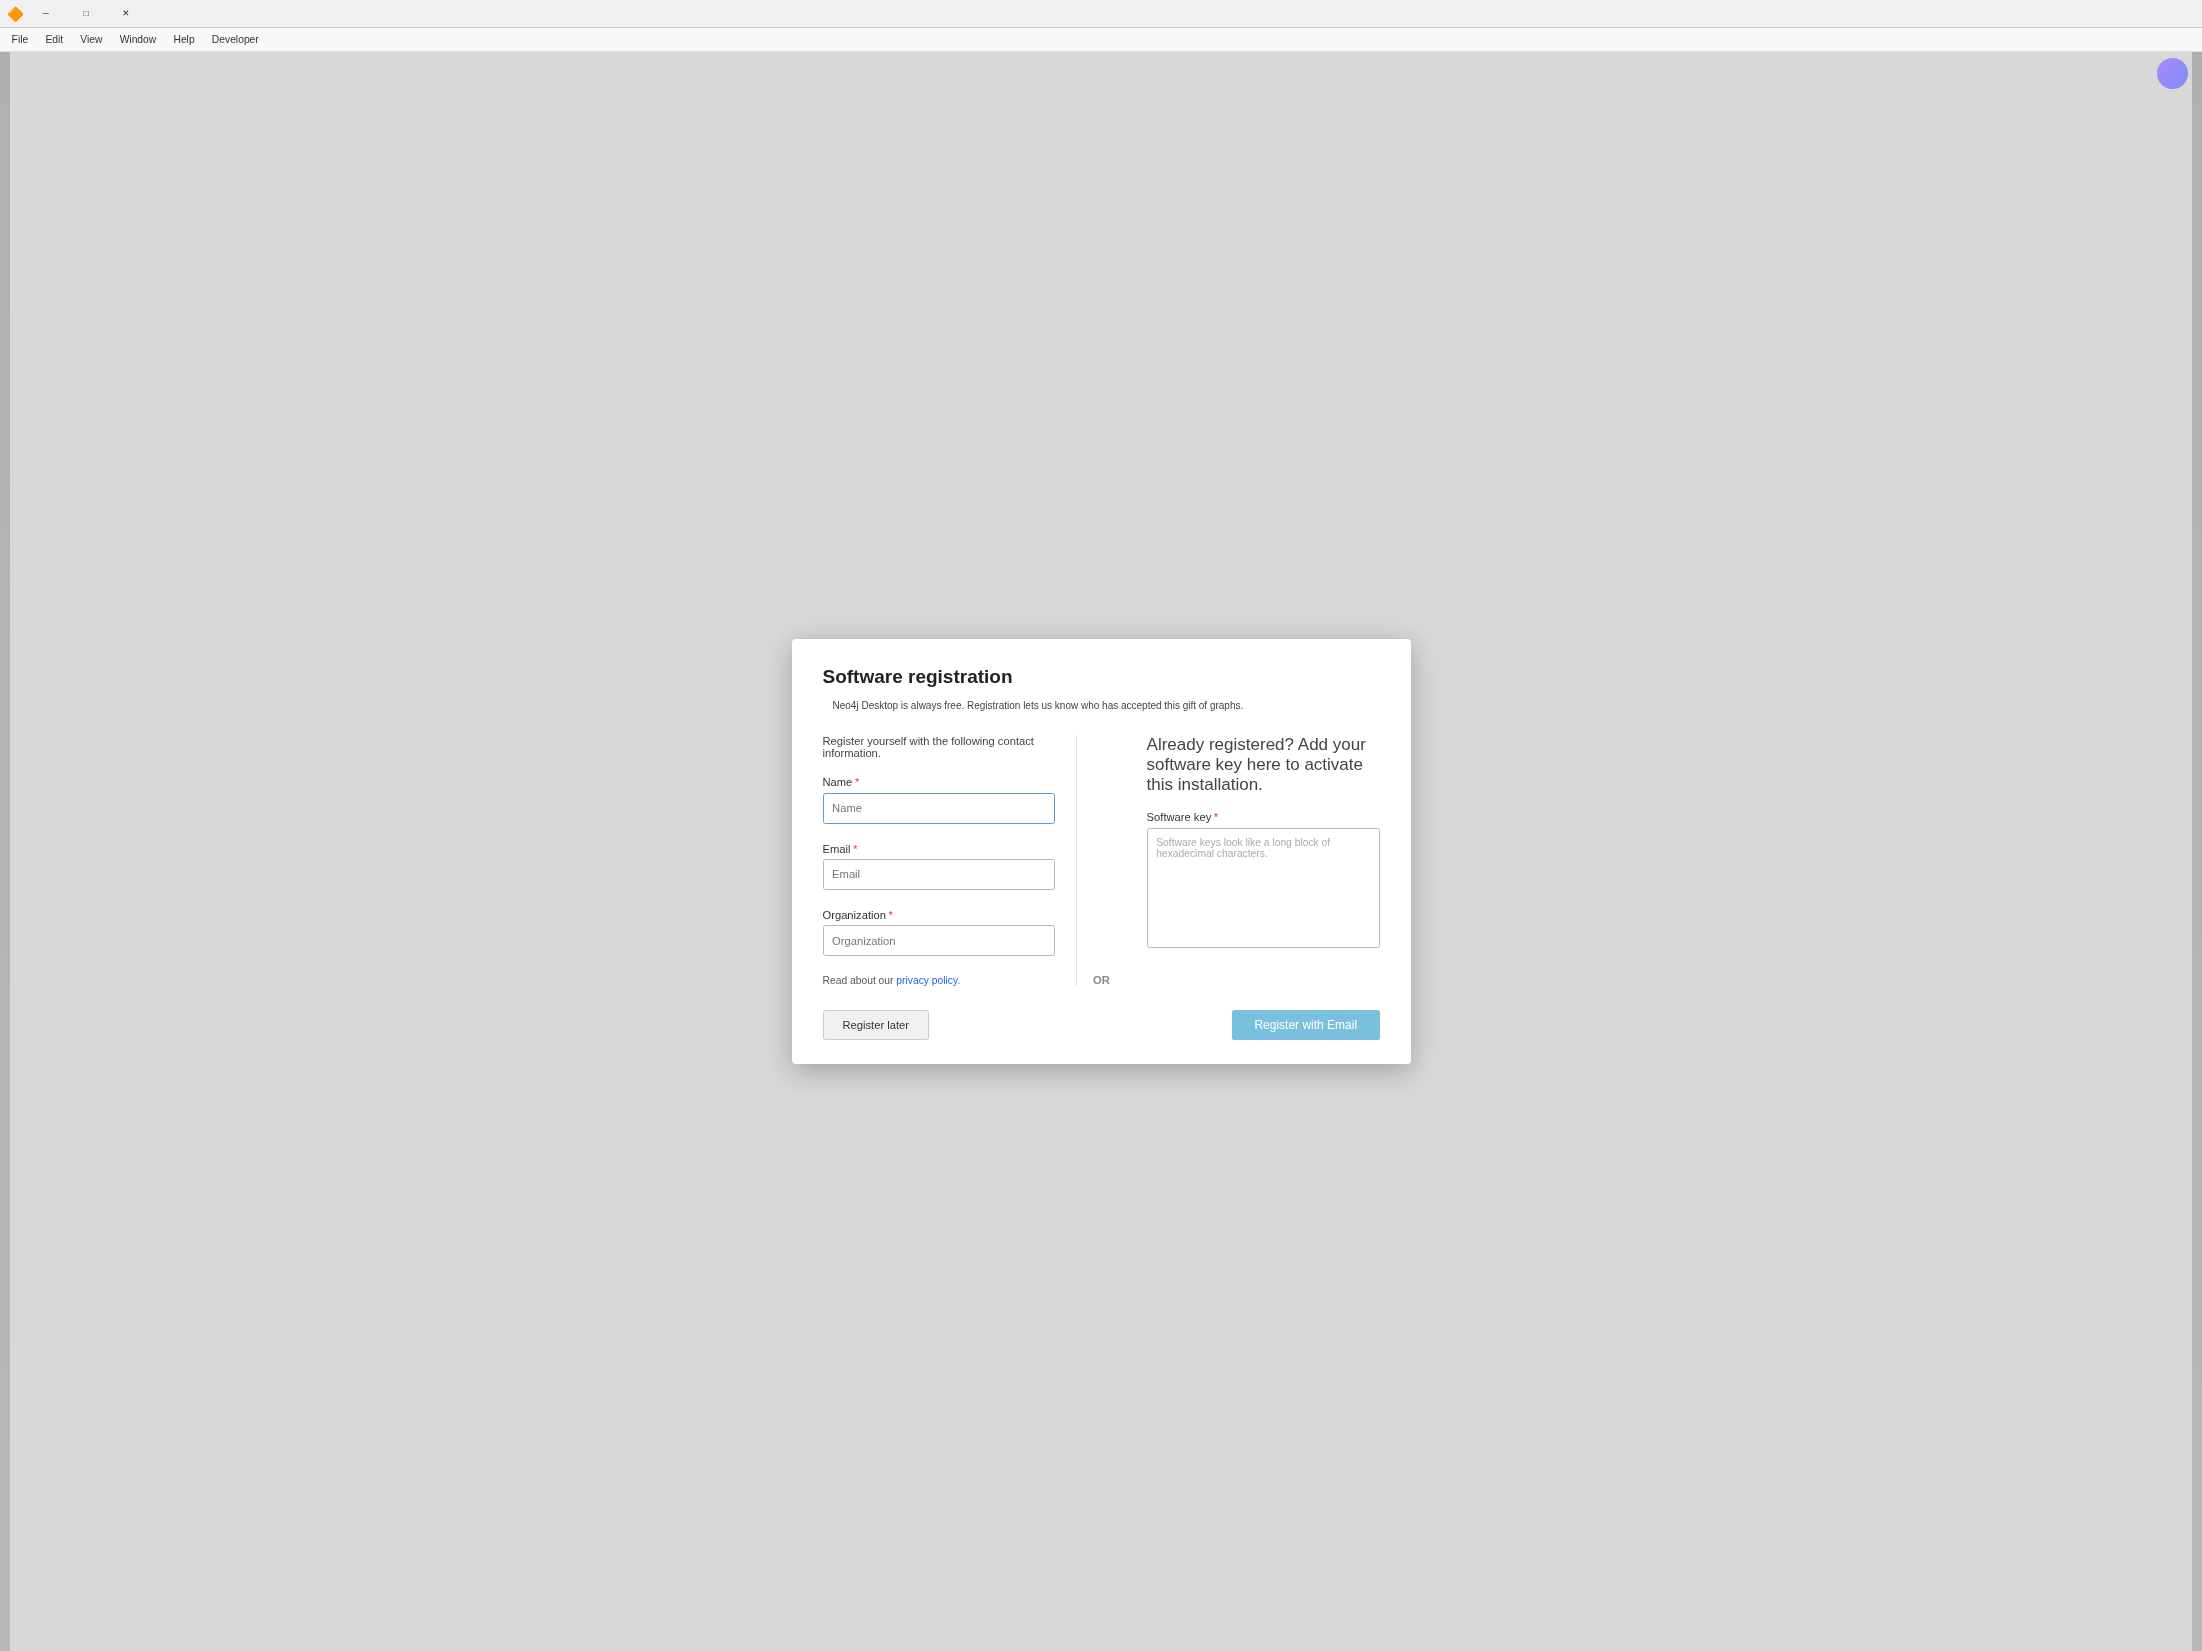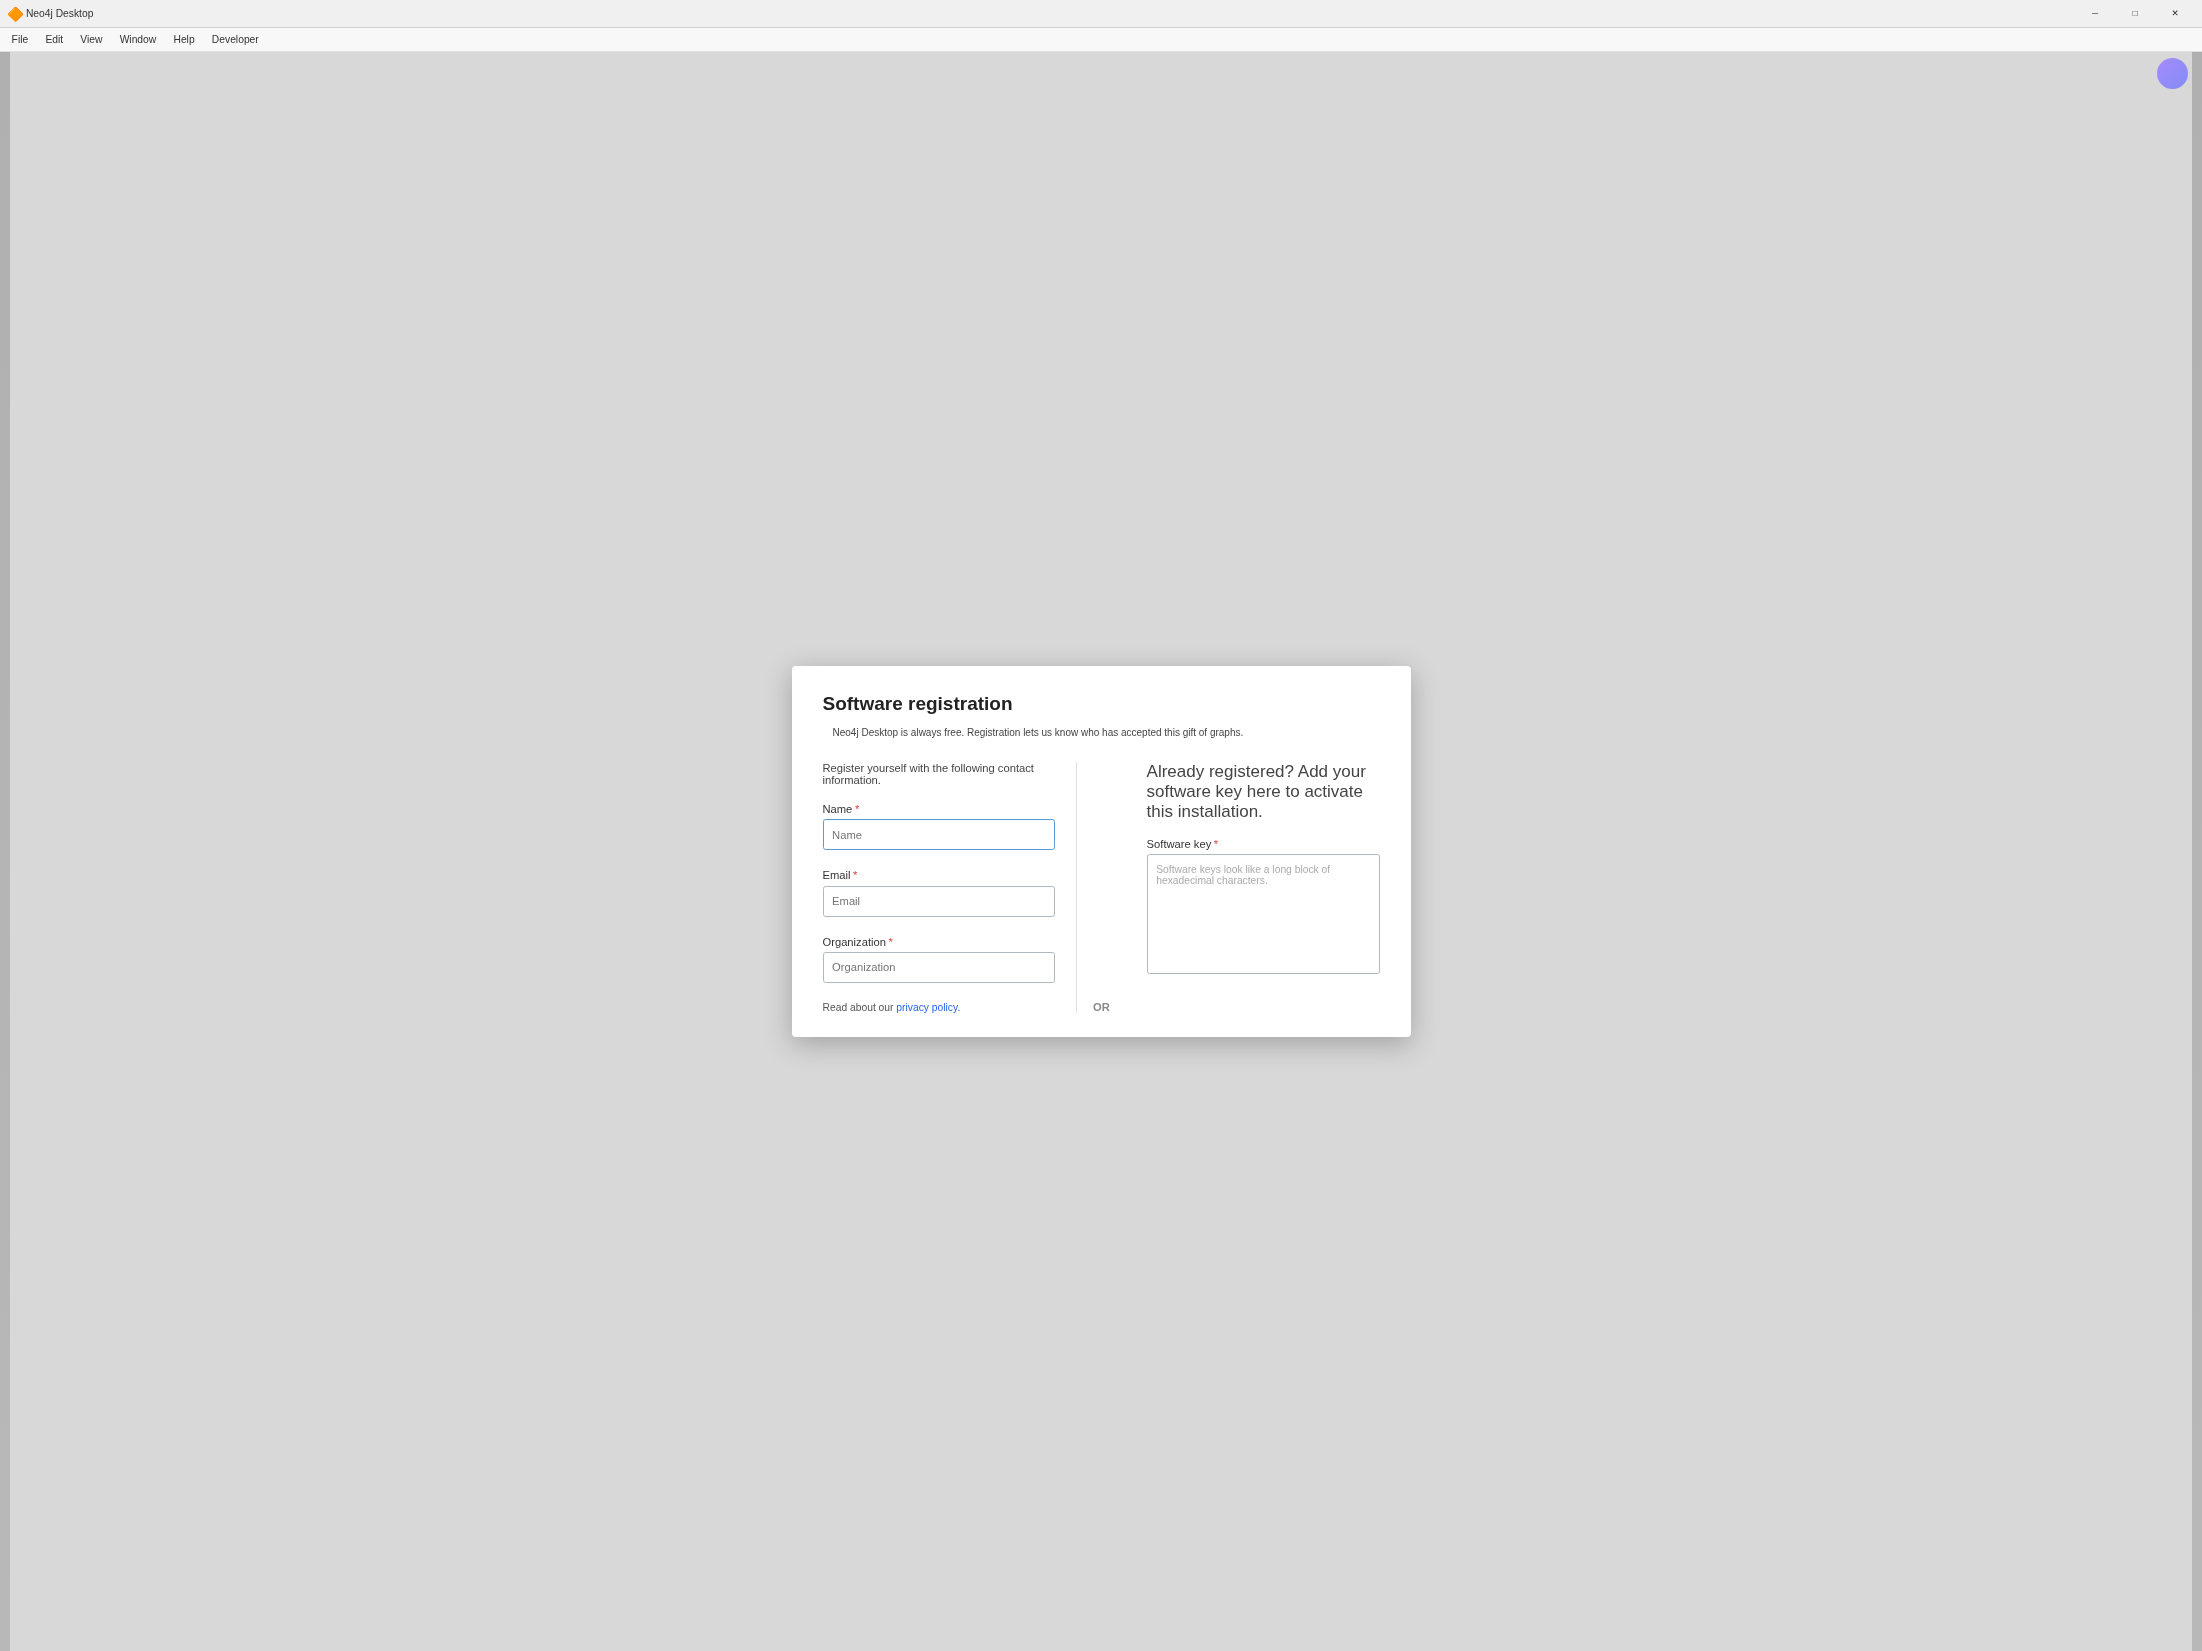--- a/index.html
+++ b/index.html
@@ -274,21 +274,20 @@
       font-size: 12px;
       font-weight: 500;
       cursor: pointer;
     }
   </style>
 </head>
 <body>
 
 <div class="titlebar">
   <span class="titlebar-icon">🔶</span>
-  <span class="titlebar-title">Neo4j Desktop</span>
   <div class="titlebar-controls">
     <button class="titlebar-btn">─</button>
     <button class="titlebar-btn">□</button>
     <button class="titlebar-btn close">✕</button>
   </div>
 </div>
 
 <div class="menubar">
   <div class="menu-item">File</div>
   <div class="menu-item">Edit</div>
@@ -348,15 +347,19 @@
 
         <div class="field-group">
           <div class="field-label">
             <span>Software key</span><span class="required">*</span>
           </div>
           <textarea class="software-key-textarea" placeholder="Software keys look like a long block of hexadecimal characters." style=""></textarea>
         </div>
       </div>
     </div>
 
+    <div class="dialog-footer">
+      <button class="btn-later">Register later</button>
+      <button class="btn-register">Register with Email</button>
+    </div>
   </div>
 </div>
 
 
 </body></html>

